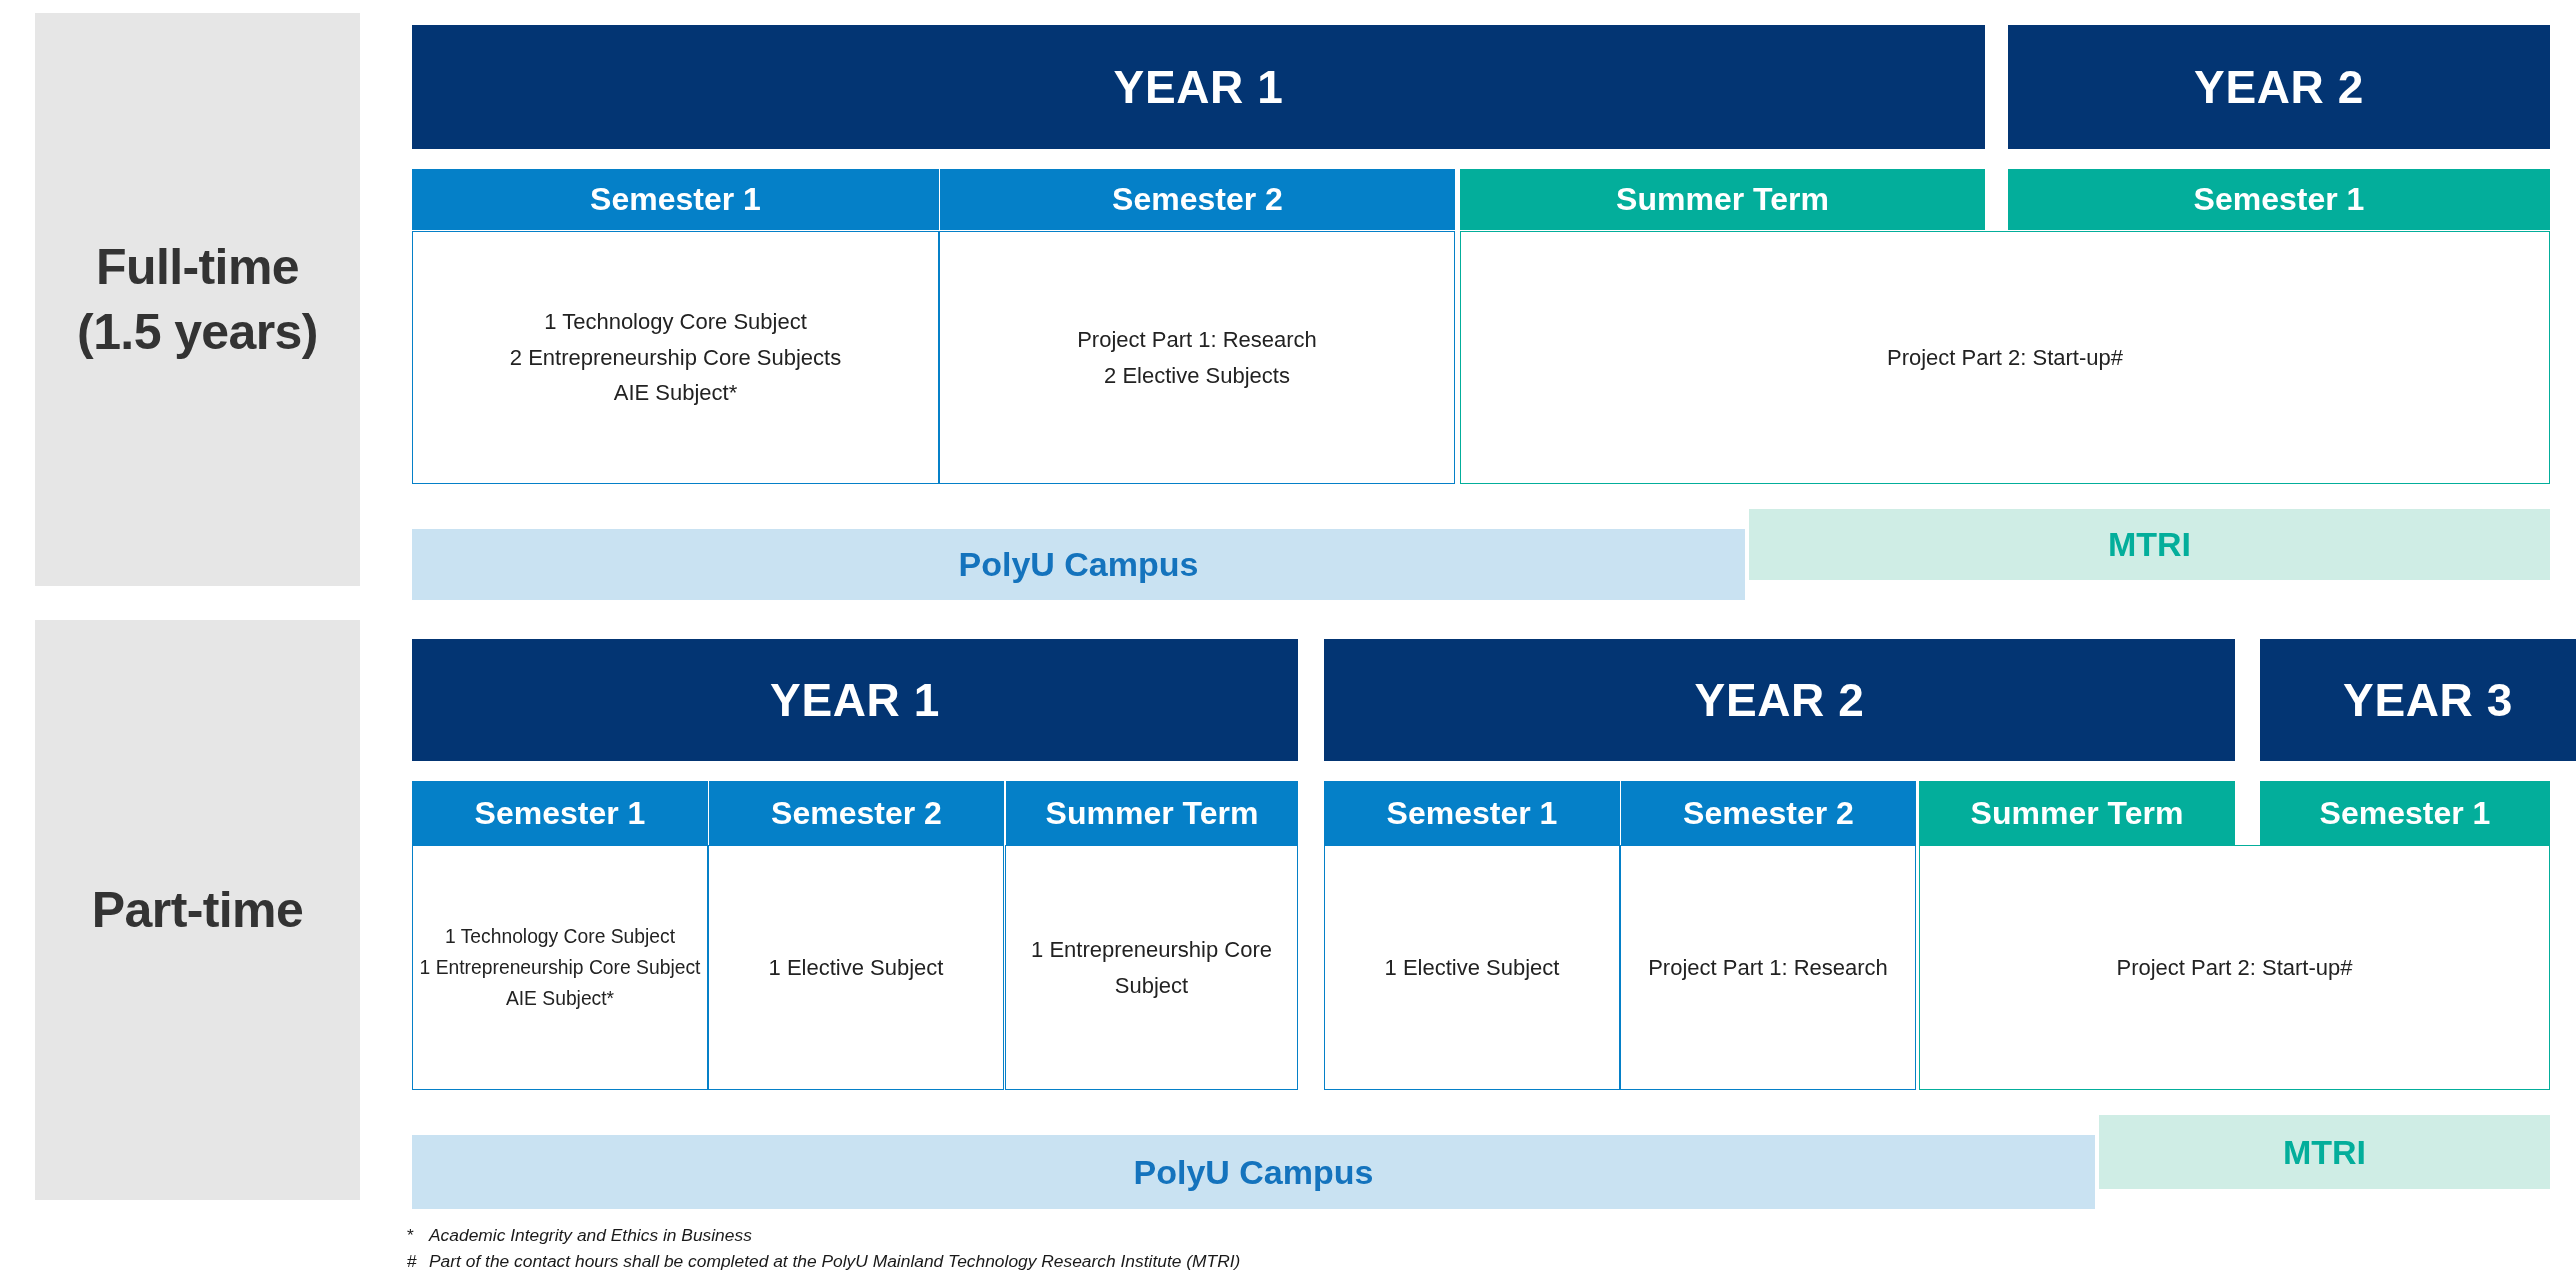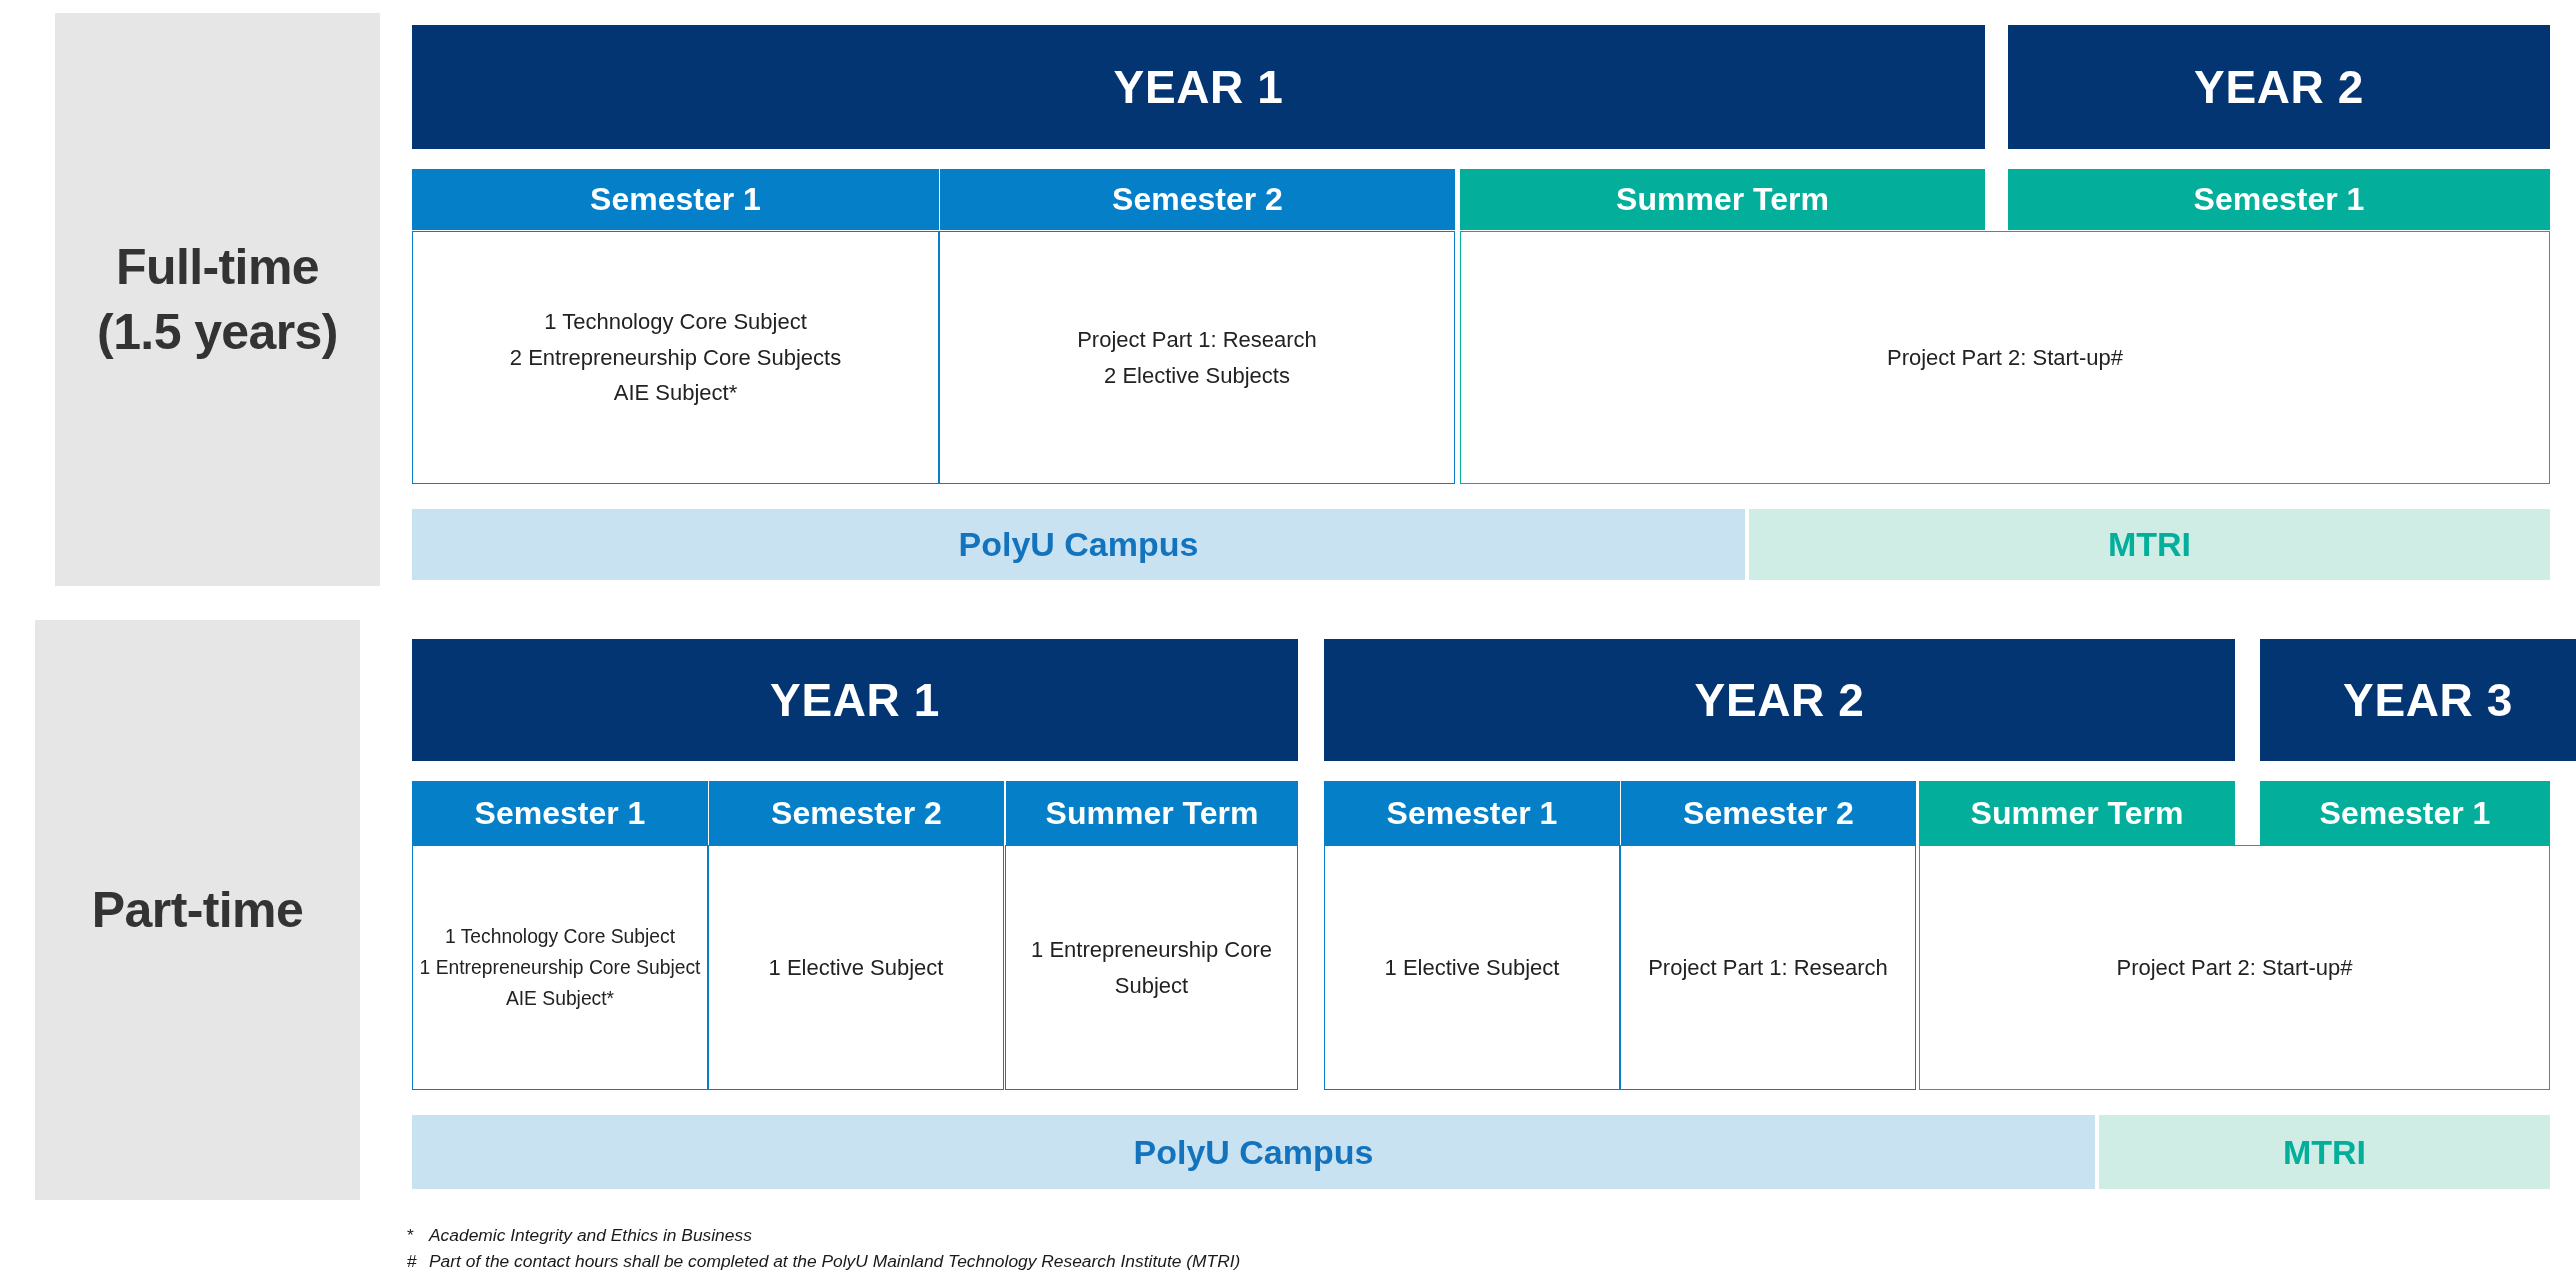--- a/index.html
+++ b/index.html
@@ -68,35 +68,35 @@
   .cell .txt{display:block;}
   .cell .txt span{display:block;white-space:nowrap;}
   .cell .txt.wrapok span{white-space:normal;}
 
   
   .loc-bar{
     display:flex;align-items:center;justify-content:center;
     font-size:34px;font-weight:bold;font-stretch:condensed;
     white-space:nowrap;
   }
-  .loc-polyu{background:#c9e2f2;color:#1473bd;}
+  .loc-polyu{background:#c9e2f2;color:#1473bd;margin-top:20px;}
   .loc-mtri{background:#cfede5;color:#03ae9b;}
 
   
   .notes{position:absolute;left:407px;top:1222px;width:1674px;}
   .note-row{display:flex;align-items:flex-start;font-size:17.4px;color:#1a1a1a;line-height:1.52;}
   .note-mark{width:22px;flex:0 0 22px;}
   .note-text{flex:1 1 auto;font-style:italic;}
 </style>
 </head>
 <body>
 
 <div class="canvas">
 
-  <div class="abs mode-panel" style="left:35px;top:13px;width:325px;height:573px;margin-left:20px;">
+  <div class="abs mode-panel" style="left:35px;top:13px;width:325px;height:573px;">
     <span class="ln">Full-time</span>
     <span class="ln">(1.5 years)</span>
   </div>
 
   <div class="abs year-bar" style="left:412px;top:24.5px;width:1573px;height:124px;">
     <span>YEAR 1</span>
   </div>
   <div class="abs year-bar" style="left:2008px;top:24.5px;width:542px;height:124px;">
     <span>YEAR 2</span>
   </div>

